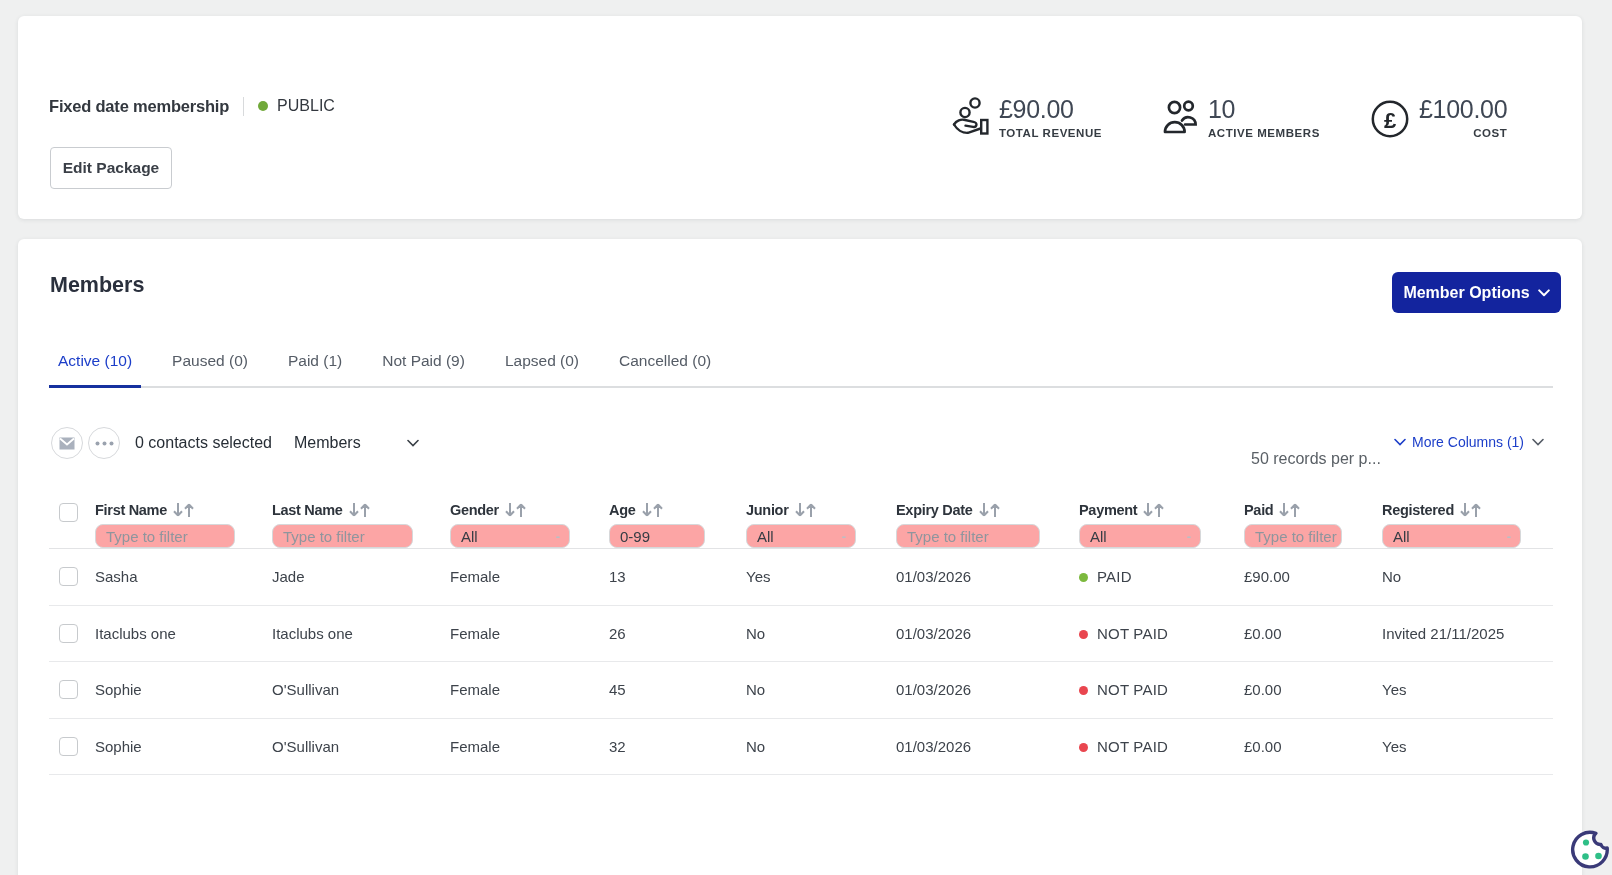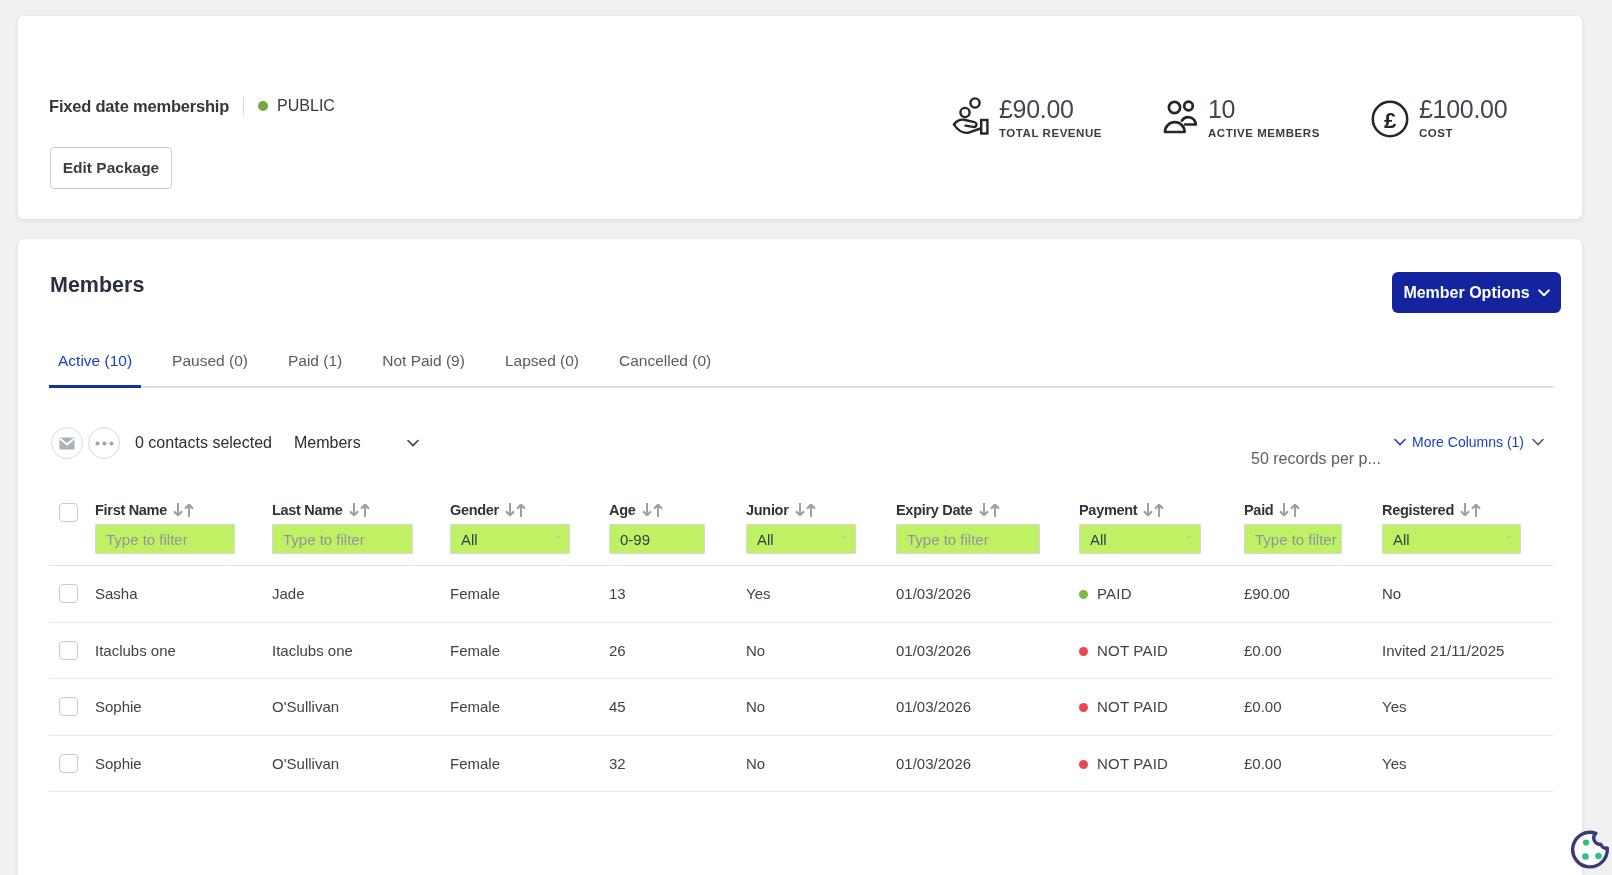--- a/index.html
+++ b/index.html
@@ -12,47 +12,47 @@
 
 .h1 { position:absolute; left:31px; top:38px; font-size:28px; font-weight:bold; color:#3d434d; letter-spacing:-0.5px; }
 .h1 .sub { font-size:17px; color:#c6cacd; margin-left:9px; letter-spacing:0; }
 .meta { position:absolute; left:31px; top:72px; height:36px; display:flex; align-items:center; font-size:16px; color:#33383f; }
 .meta b { font-size:16.5px; letter-spacing:-0.2px; }
 .meta .vdiv { width:1px; height:19px; background:#d8dadc; margin:0 14px; display:inline-block; }
 .meta .gdot { width:10px; height:10px; border-radius:50%; background:#71a93a; margin-right:9px; display:inline-block; }
 .btn-edit { position:absolute; left:32px; top:131px; width:122px; height:42px; background:#fff; border:1px solid #c9ccd0; border-radius:4px; font-family:inherit; font-size:15.5px; font-weight:bold; color:#3a3f47; }
 .stat { position:absolute; top:79px; }
 .stat .num { font-size:25px; color:#3f4754; line-height:28px; letter-spacing:-0.3px; }
-.stat .lbl { font-size:11.5px; font-weight:bold; color:#363c43; letter-spacing:0.55px; margin-top:4px; }
+.stat .lbl { font-size:11.5px; font-weight:bold; color:#363c43; letter-spacing:0.55px; margin-top:4px;text-align:right; }
 .sticon { position:absolute; }
 
 
 .h2 { position:absolute; left:32px; top:34px; font-size:21.5px; font-weight:bold; color:#2a303d; }
 .btn-mo { position:absolute; left:1374px; top:33px; width:169px; height:41px; background:#13249e; border:none; border-radius:6px; color:#fff; font-family:inherit; font-size:16px; font-weight:bold; display:flex; align-items:center; justify-content:center; gap:8px; }
 .tabs { position:absolute; left:31px; top:100px; width:1504px; display:flex; gap:22px; border-bottom:2px solid #dcdee0; }
 .tab { padding:13px 9px 16px; font-size:15.5px; color:#555c66; position:relative; }
 .tab.on { color:#1c3ec9; }
 .tab.on:after { content:""; position:absolute; left:0; right:0; bottom:-2px; height:3px; background:#16319f; }
 .toolbar { position:absolute; left:33px; top:188px; height:32px; display:flex; align-items:center; }
 .circ { width:32px; height:32px; border-radius:50%; border:1px solid #d7d9dc; background:#fff; display:flex; align-items:center; justify-content:center; margin-right:5px; }
 .tsel { font-size:16px; color:#272e36; }
 .recs { position:absolute; left:1233px; top:211px; font-size:16px; color:#5a6066; }
 .morec { position:absolute; left:1376px; top:195px; font-size:14px; color:#1c3ec9; display:flex; align-items:center; }
 
 
 table { position:absolute; left:31px; top:262px; width:1504px; border-collapse:collapse; table-layout:fixed; }
 th { text-align:left; vertical-align:top; padding:0; }
 .hl { font-size:14.5px; letter-spacing:-0.3px; font-weight:bold; color:#2e343c; display:flex; align-items:center; height:18px; margin-bottom:5px; }
 .hl svg { margin-left:6px; }
-.fin { display:block; width:100%; height:30px; border:1px solid #d6d8da; border-radius:1px; font-family:inherit; font-size:15px; color:#363c44; padding:0 4px 0 10px; background:#bef264; }
+.fin { display:block; width:100%; height:24px; border:1px solid #d6d8da; border-radius:8px; font-family:inherit; font-size:15px; color:#363c44; padding:0 4px 0 10px; background:#fca5a5; }
 .fin::placeholder { color:#8f959d; }
 .fsel { position:relative; }
 .fsel:after { content:"-"; position:absolute; right:10px; top:5px; color:#b9bec4; font-size:13px; }
 th .wrap { padding-right:37px; }
-thead th { border-bottom:1px solid #e2e3e5; padding-bottom:11px; }
+thead th { border-bottom:1px solid #e2e3e5; }
 td { height:56.5px; border-bottom:1px solid #e8e9eb; font-size:15px; color:#3d434b; }
 .cb { width:19px; height:19px; border:1.5px solid #c7cacd; border-radius:4px; background:#fff; margin-left:10px; display:block; }
 .pdot { display:inline-block; width:9px; height:9px; border-radius:50%; margin-right:9px; position:relative; top:0px; }
 .pgreen { background:#7cb93e; }
 .pred { background:#e9464f; }
 .pay { letter-spacing:0.2px; }
 </style>
 </head>
 <body>
 <div class="card" id="card1">

